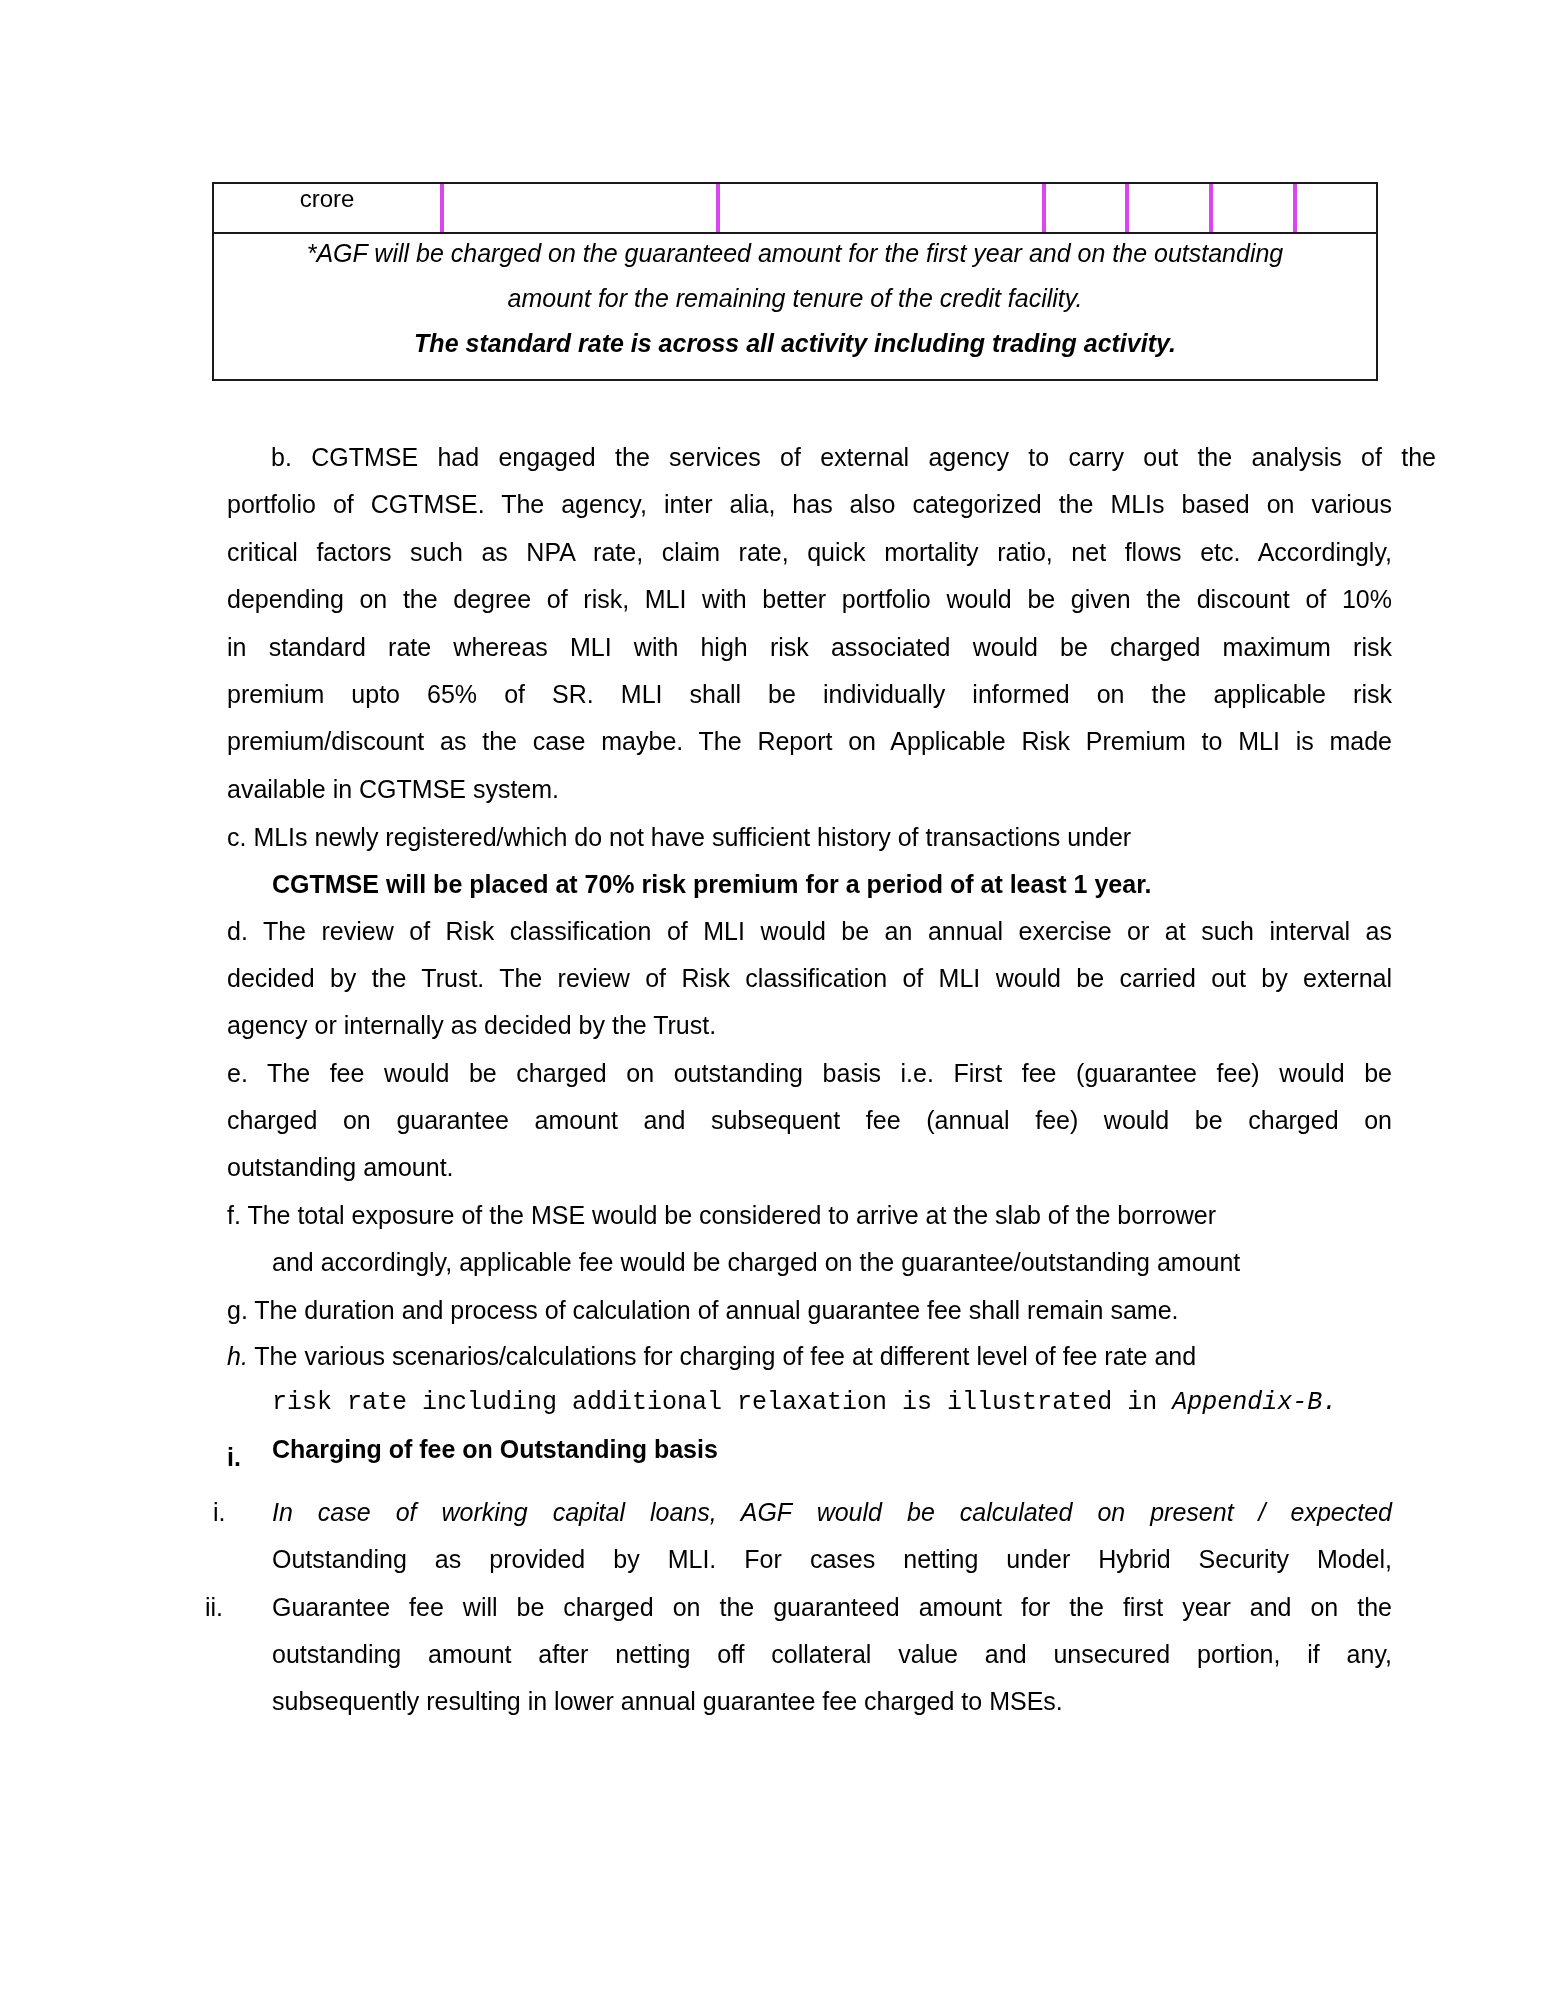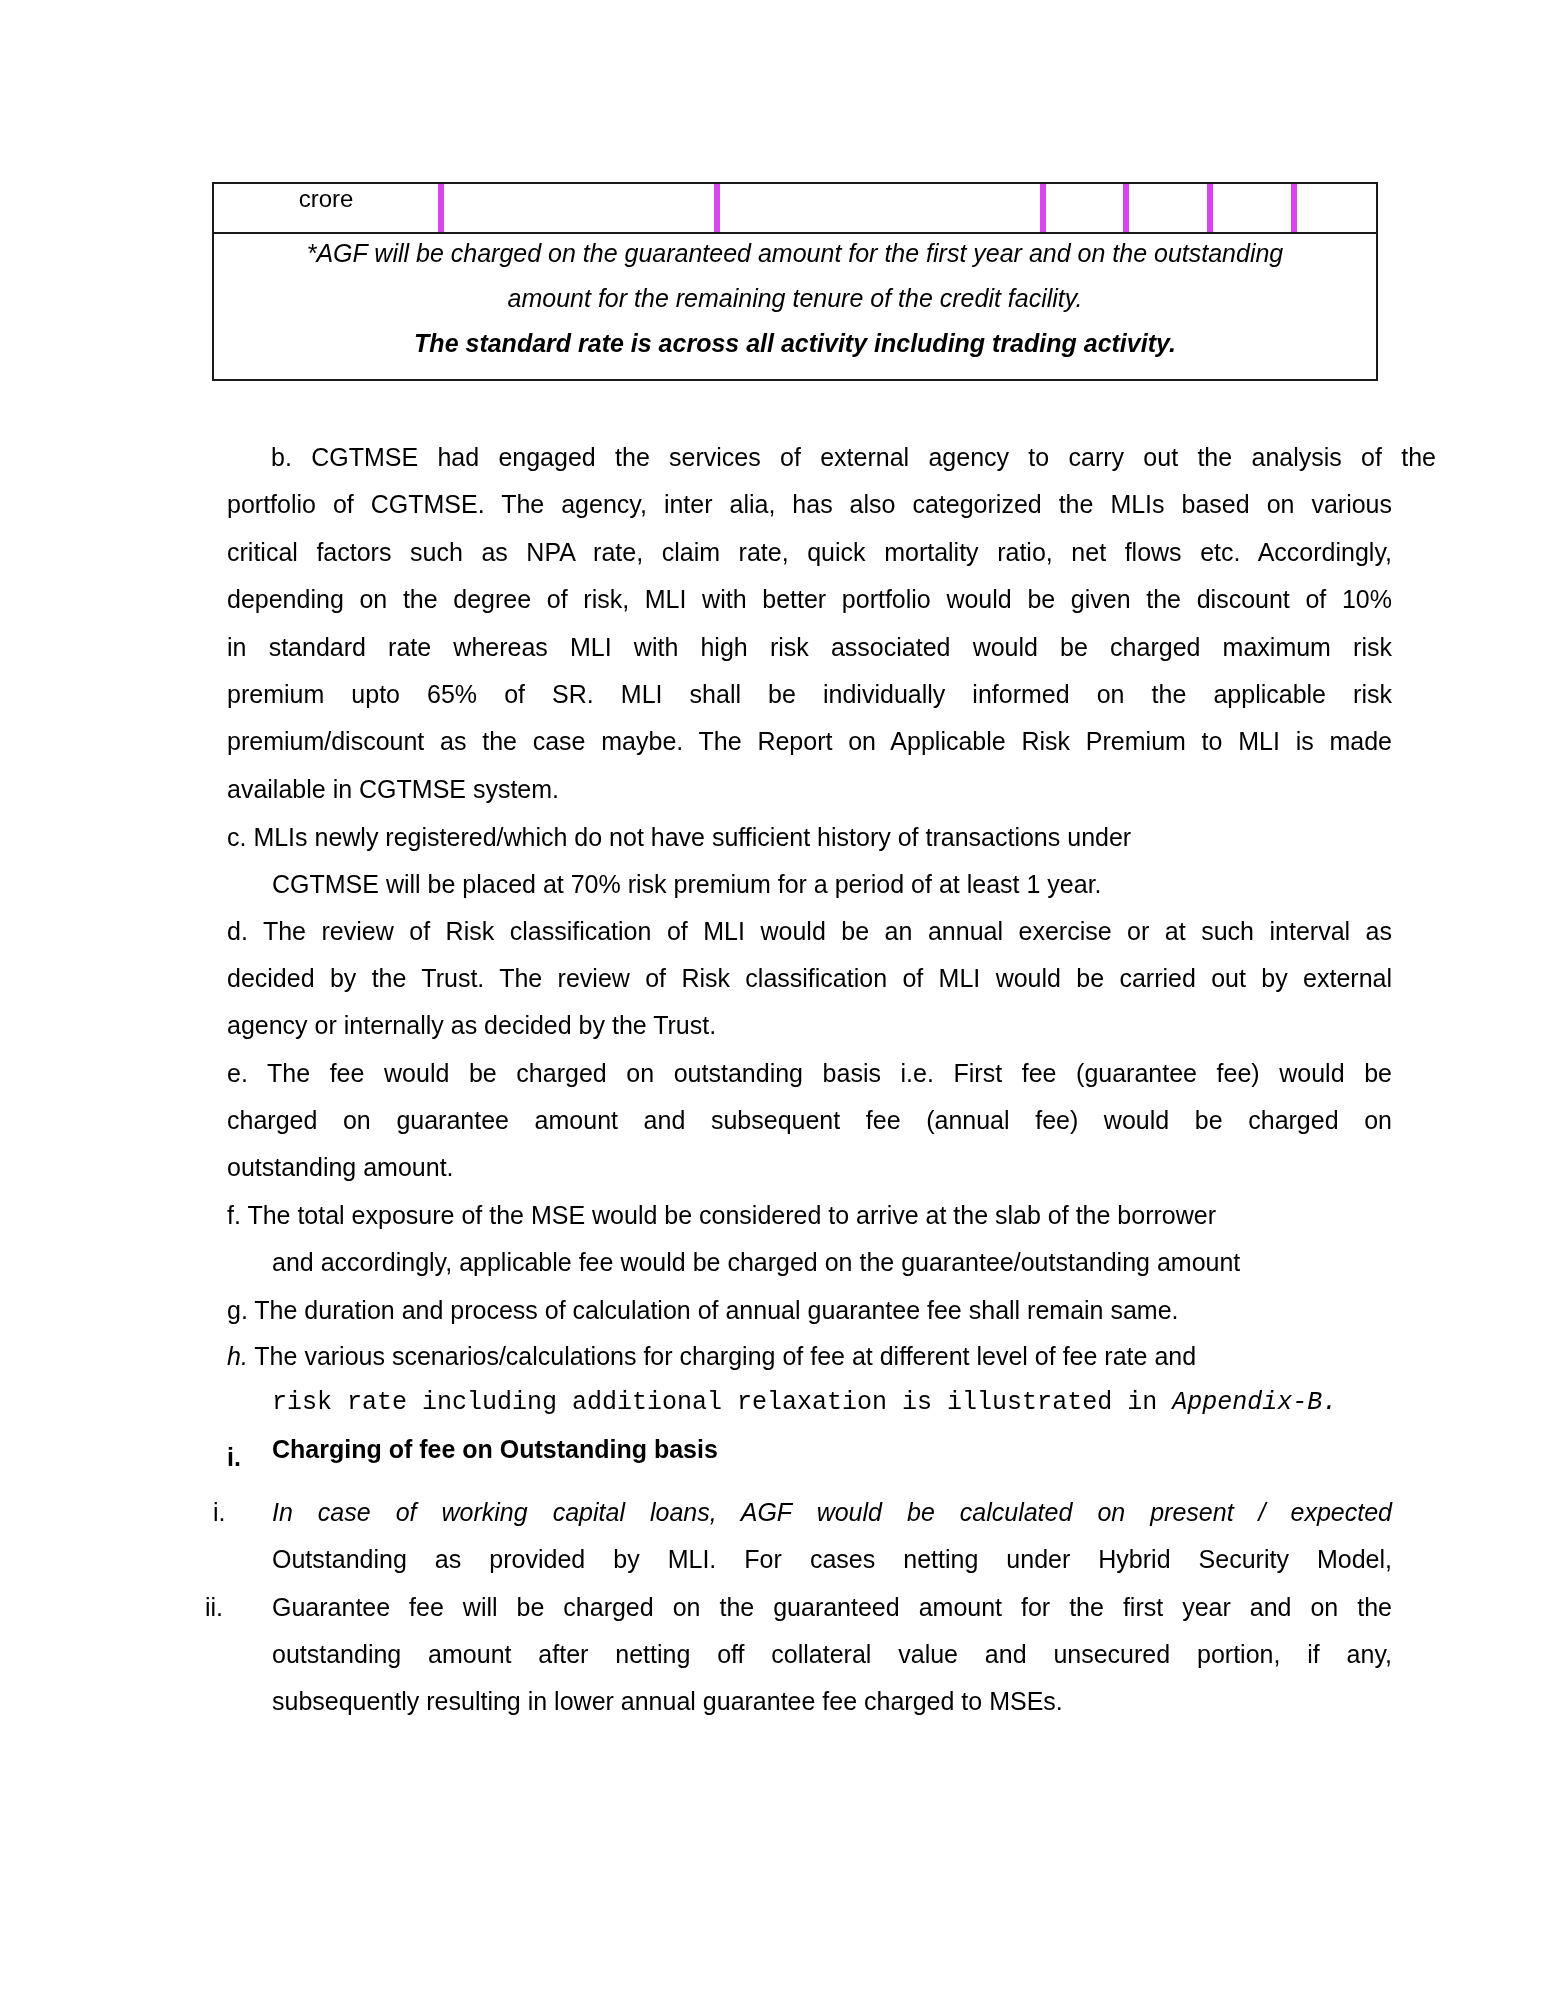--- a/index.html
+++ b/index.html
@@ -4,21 +4,21 @@
 <style>
   html, body { margin:0; padding:0; background:#ffffff; }
   body { width:1545px; height:2000px; position:relative; overflow:hidden;
          font-family:"Liberation Sans", sans-serif; color:#000; }
   .page { position:absolute; left:0; top:0; width:1545px; height:2000px; background:#fff; }
 
   
   .fee-table { position:absolute; left:212px; top:182px; width:1166px; height:199px;
                border:2px solid #1a1a1a; box-sizing:border-box; }
   .row1 { position:absolute; left:0; top:0; width:100%; height:50px; border-bottom:2px solid #1a1a1a; box-sizing:border-box; }
-  .cell { position:absolute; top:0; height:48px; border-right:6px solid #d946ef; box-sizing:border-box;
+  .cell { position:absolute; top:0; height:48px; border-right:4px solid #d946ef; box-sizing:border-box;
           font-size:24px; text-align:center; line-height:30px; }
   .cell:last-child { border-right:none; }
   .note { position:absolute; left:0; top:50px; width:100%; text-align:center; font-size:25px; }
   .note .ln { position:absolute; left:0; width:100%; white-space:nowrap; }
   .it { font-style:italic; }
   .bi { font-style:italic; font-weight:bold; }
 
   
   .line { position:absolute; font-size:25px; line-height:30px; white-space:nowrap; }
   .just { width:auto; text-align:justify; text-align-last:justify; white-space:normal; }
@@ -52,21 +52,21 @@
     <div class="line just" style="left:227px;width:1165px;top:537px;">critical factors such as NPA rate, claim rate, quick mortality ratio, net flows etc. Accordingly,</div>
     <div class="line just" style="left:227px;width:1165px;top:584px;">depending on the degree of risk, MLI with better portfolio would be given the discount of 10%</div>
     <div class="line just" style="left:227px;width:1165px;top:632px;">in standard rate whereas MLI with high risk associated would be charged maximum risk</div>
     <div class="line just" style="left:227px;width:1165px;top:679px;">premium upto 65% of SR. MLI shall be individually informed on the applicable risk</div>
     <div class="line just" style="left:227px;width:1165px;top:726px;">premium/discount as the case maybe. The Report on Applicable Risk Premium to MLI is made</div>
     <div class="line" style="left:227px;top:774px;">available in CGTMSE system.</div>
   </div>
 
   <div>
     <div class="line" style="left:227px;top:822px;">c. MLIs newly registered/which do not have sufficient history of transactions under</div>
-    <div class="line" style="left:272px;top:869px;">CGTMSE will be placed at 70% risk premium for a period of at least 1 year.</div>
+    <div class="line" style="left:272px;top:869px;font-weight:bold;">CGTMSE will be placed at 70% risk premium for a period of at least 1 year.</div>
   </div>
 
   <div>
     <div class="line just" style="left:227px;width:1165px;top:916px;">d. The review of Risk classification of MLI would be an annual exercise or at such interval as</div>
     <div class="line just" style="left:227px;width:1165px;top:963px;">decided by the Trust. The review of Risk classification of MLI would be carried out by external</div>
     <div class="line" style="left:227px;top:1010px;">agency or internally as decided by the Trust.</div>
   </div>
 
   <div>
     <div class="line just" style="left:227px;width:1165px;top:1058px;">e. The fee would be charged on outstanding basis i.e. First fee (guarantee fee) would be</div>

